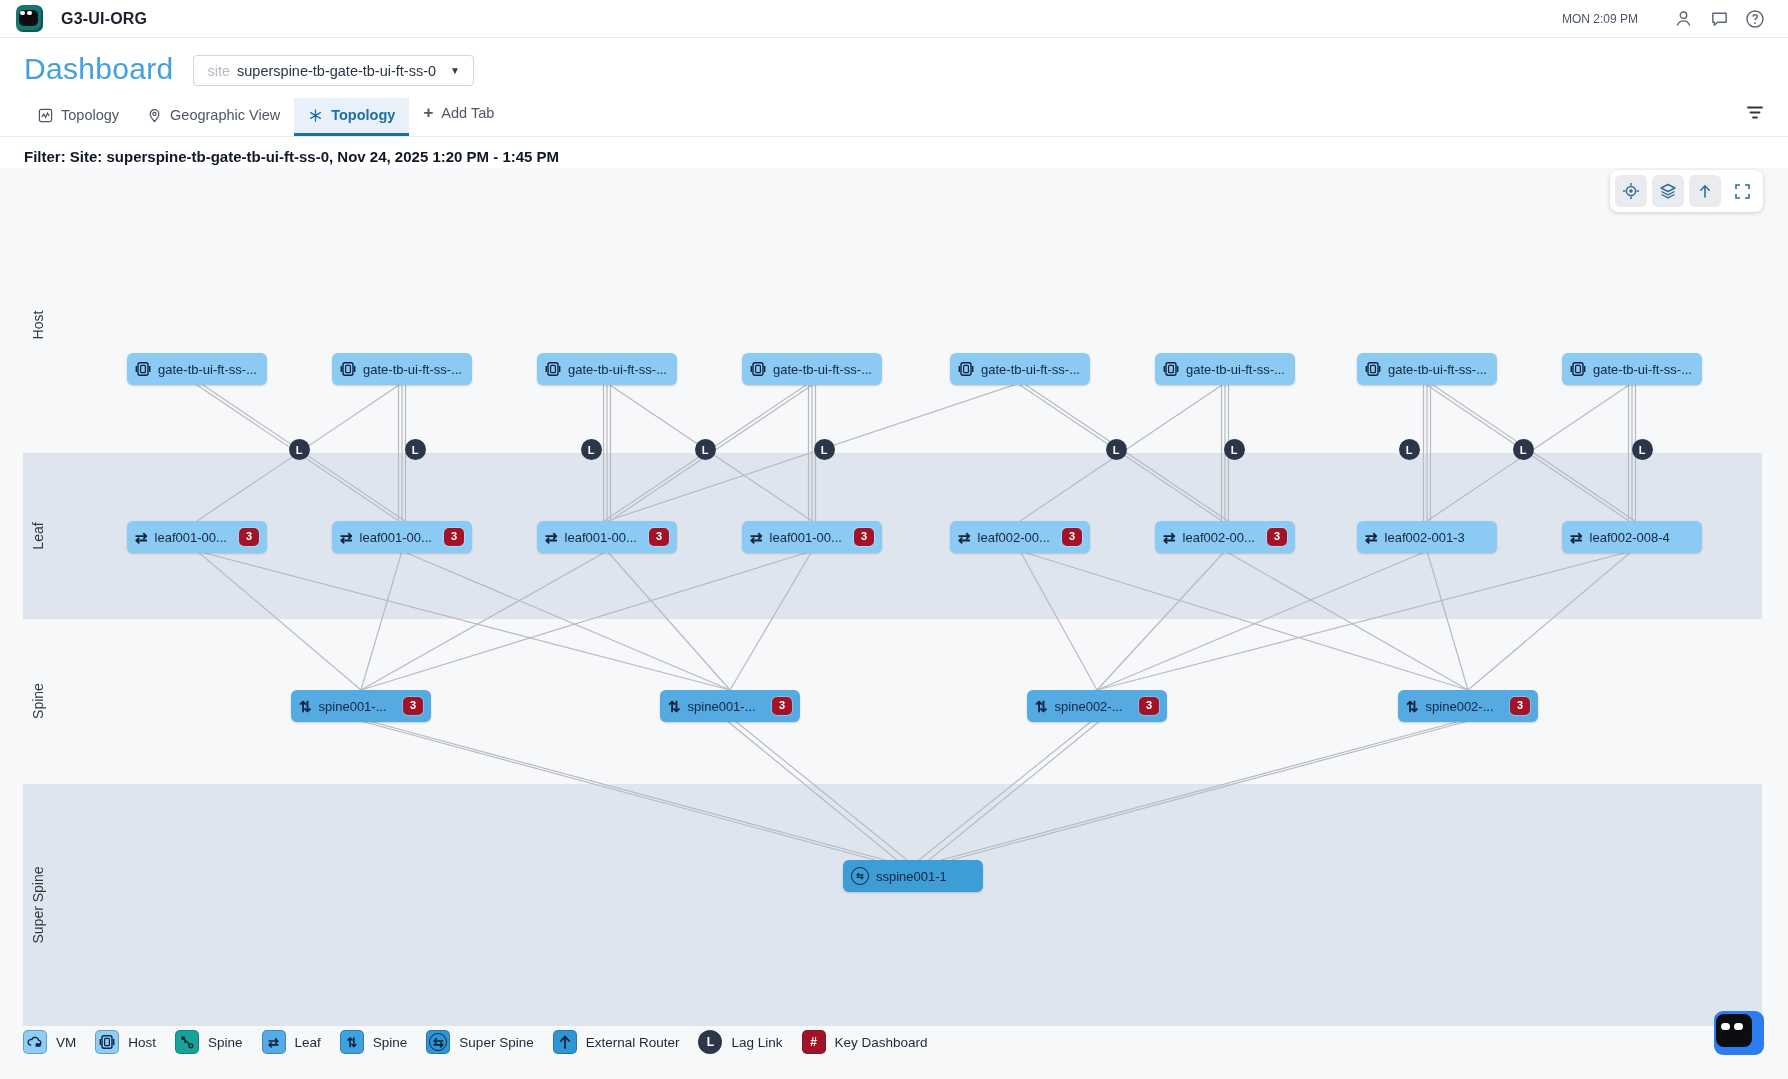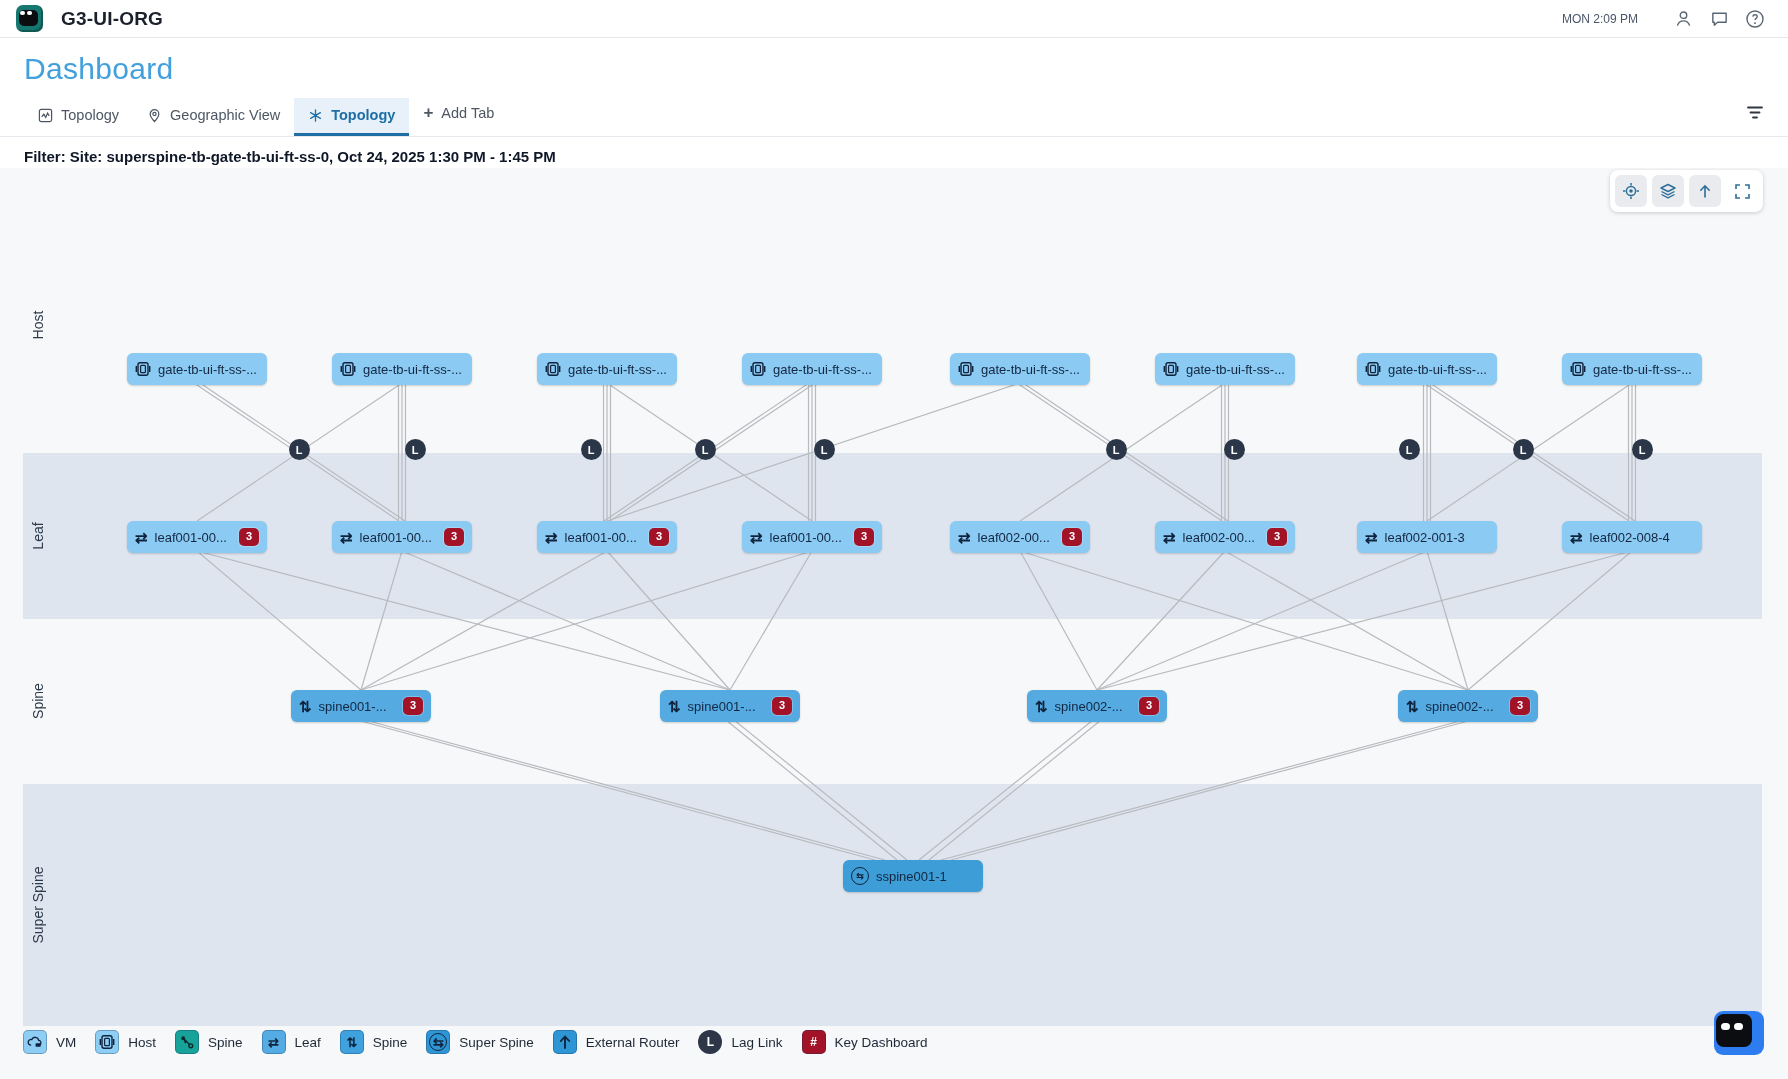--- a/index.html
+++ b/index.html
@@ -4,21 +4,21 @@
 <style>
   * { margin:0; padding:0; box-sizing:border-box; }
   html,body { width:1788px; height:1079px; font-family:"Liberation Sans", sans-serif; background:#fff; overflow:hidden; color:#1a2433; }
 
   
   .topbar { height:38px; background:#fff; border-bottom:1px solid #e4e6e9; display:flex; align-items:center; padding:0 22px 0 16px; position:relative; z-index:30; }
   .robot { width:27px; height:27px; border-radius:7px; background:#15776f; position:relative; box-shadow:inset -2px -2px 0 rgba(0,0,0,.25); }
   .robot .face { position:absolute; left:3px; top:5px; width:19px; height:16px; background:#0b0d10; border-radius:5px; }
   .robot .eye { position:absolute; top:6px; width:5px; height:4px; border-radius:2.5px; background:#fff; }
   .robot .eye.l { left:4px; } .robot .eye.r { left:11px; }
-  .orgname { font-size:19px; font-weight:bold; color:#1a202c; margin-left:18px; letter-spacing:.2px; }
+  .orgname { font-size:16px; font-weight:bold; color:#1a202c; margin-left:18px; letter-spacing:.2px; }
   .topbar .spacer { flex:1; }
   .clock { font-size:12px; color:#4a5668; margin-right:20px; }
   .tb-icon { width:22px; height:22px; margin-left:14px; color:#5b6675; display:flex; align-items:center; justify-content:center; cursor:pointer; }
 
   
   .titlebar { display:flex; align-items:flex-end; padding:14px 24px 0 24px; }
   .page-title { font-size:30px; font-weight:400; color:#42a0dc; letter-spacing:.3px; }
   .site-select { margin-left:20px; height:31px; border:1px solid #d2d7dd; border-radius:4px; background:#fff; display:flex; align-items:center; padding:0 13px; font-size:14.5px; cursor:pointer; }
   .site-select .pfx { color:#b4bbc4; margin-right:7px; }
   .site-select .val { color:#2b3544; }
@@ -103,20 +103,25 @@
     <svg width="20" height="20" viewBox="0 0 20 20" fill="none" stroke="currentColor" stroke-width="1.4">
         <circle cx="10" cy="10" r="8"></circle>
         <path d="M7.8 7.6c.3-2.6 4.4-2.4 4.4.1 0 1.6-2.2 1.7-2.2 3.4"></path>
         <circle cx="10" cy="14.2" r="0.9" fill="currentColor" stroke="none"></circle>
       </svg>
   </span>
 </header>
 
 <div class="titlebar">
   <h1 class="page-title">Dashboard</h1>
+  <div class="site-select">
+    <span class="pfx">site</span>
+    <span class="val">superspine-tb-gate-tb-ui-ft-ss-0</span>
+    <span class="caret">▼</span>
+  </div>
 </div>
 
 <div class="tabs">
   <div class="tab">
     <svg viewBox="0 0 16 16" fill="none" stroke="currentColor" stroke-width="1.3">
         <rect x="1.5" y="1.5" width="13" height="13" rx="2"></rect>
         <path d="M4 9.5l2.2-3 2 3.5 2-4.5 1.8 3"></path>
       </svg>
     <span>Topology</span>
   </div>
@@ -139,21 +144,21 @@
     <span>Add Tab</span>
   </div>
   <div class="spacer"></div>
   <span class="funnel">
     <svg width="18" height="15" viewBox="0 0 18 15" stroke="currentColor" stroke-width="1.8" stroke-linecap="round">
         <path d="M2 2.5h14M4.5 7.5h9M7 12.5h4"></path>
       </svg>
   </span>
 </div>
 
-<div class="filterline">Filter: Site: superspine-tb-gate-tb-ui-ft-ss-0, Oct 24, 2025 1:30 PM - 1:45 PM</div>
+<div class="filterline">Filter: Site: superspine-tb-gate-tb-ui-ft-ss-0, Nov 24, 2025 1:20 PM - 1:45 PM</div>
 
 <div id="canvas">
   <div class="band leaf-band"></div>
   <div class="band ssp-band"></div>
 
   <div class="rowlabel" style="top:157px">Host</div>
   <div class="rowlabel" style="top:368px">Leaf</div>
   <div class="rowlabel" style="top:533px">Spine</div>
   <div class="rowlabel" style="top:737px">Super Spine</div>
 

